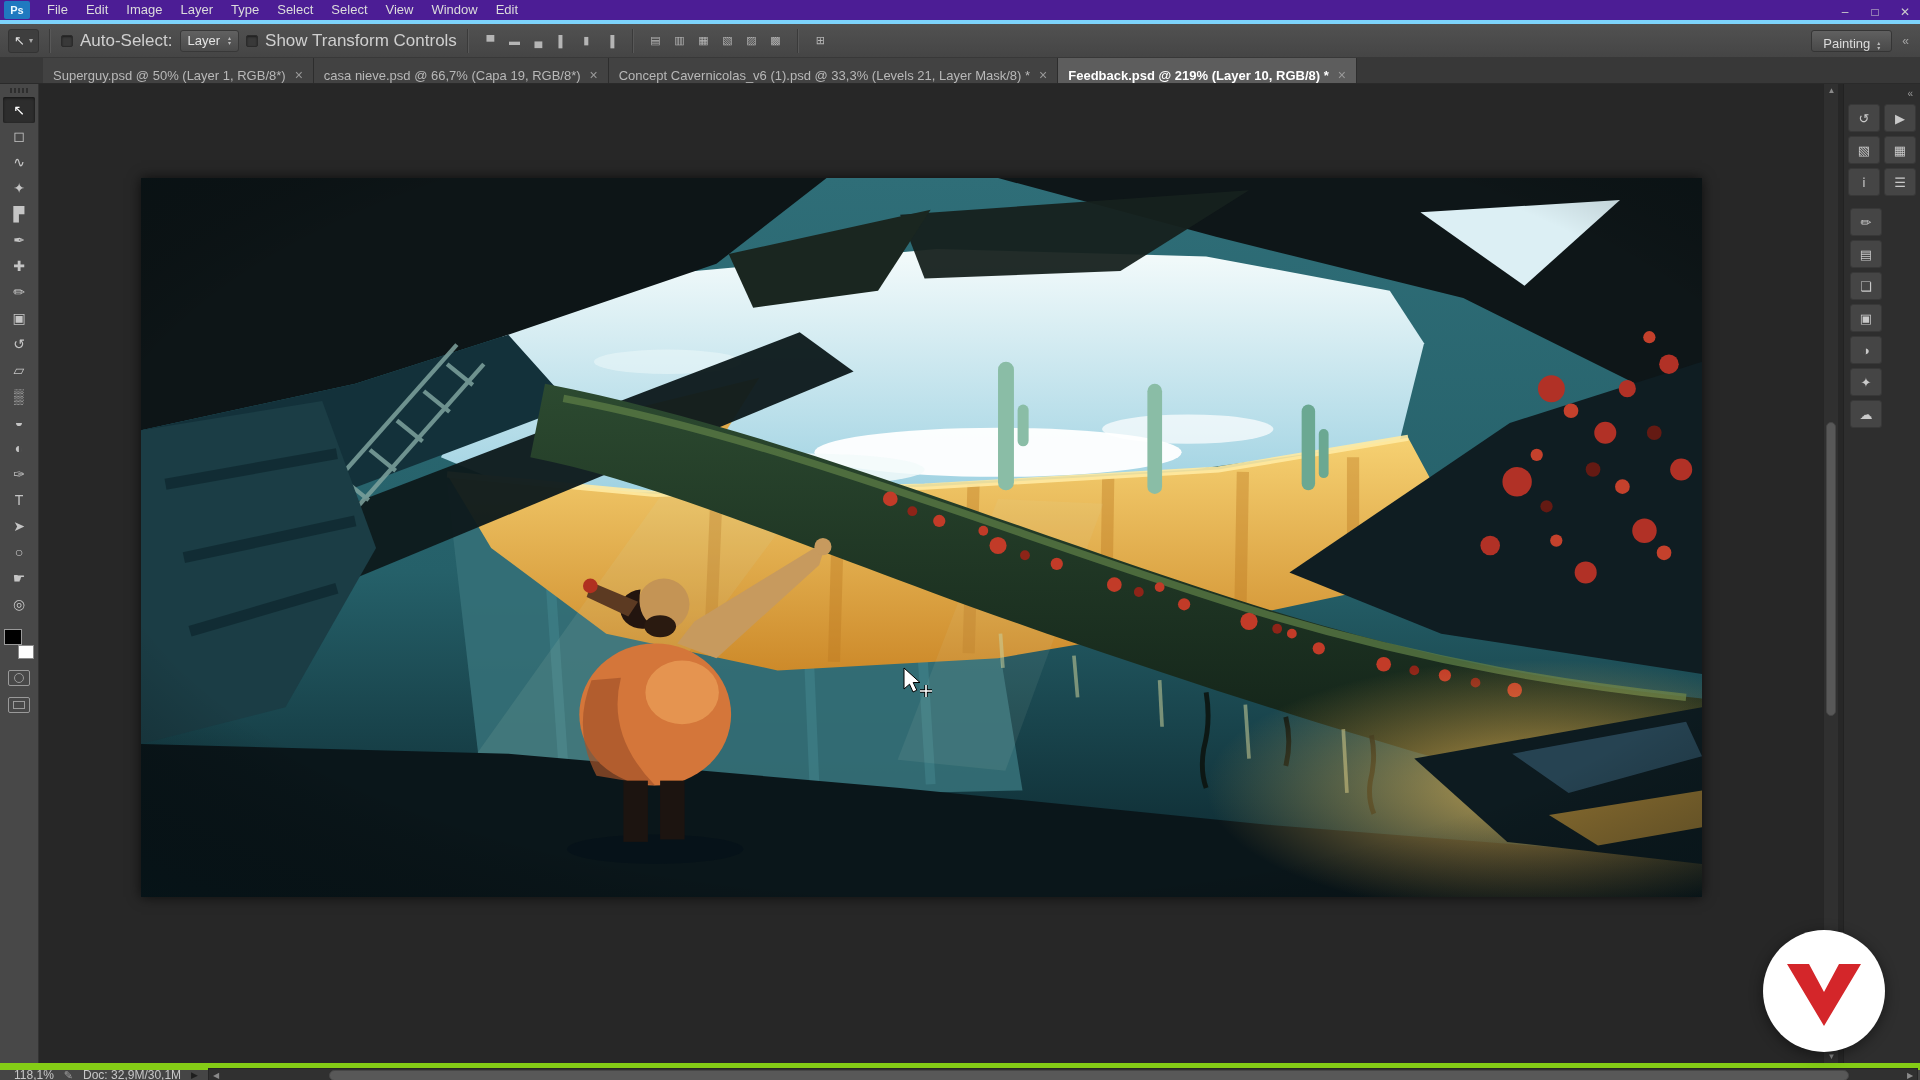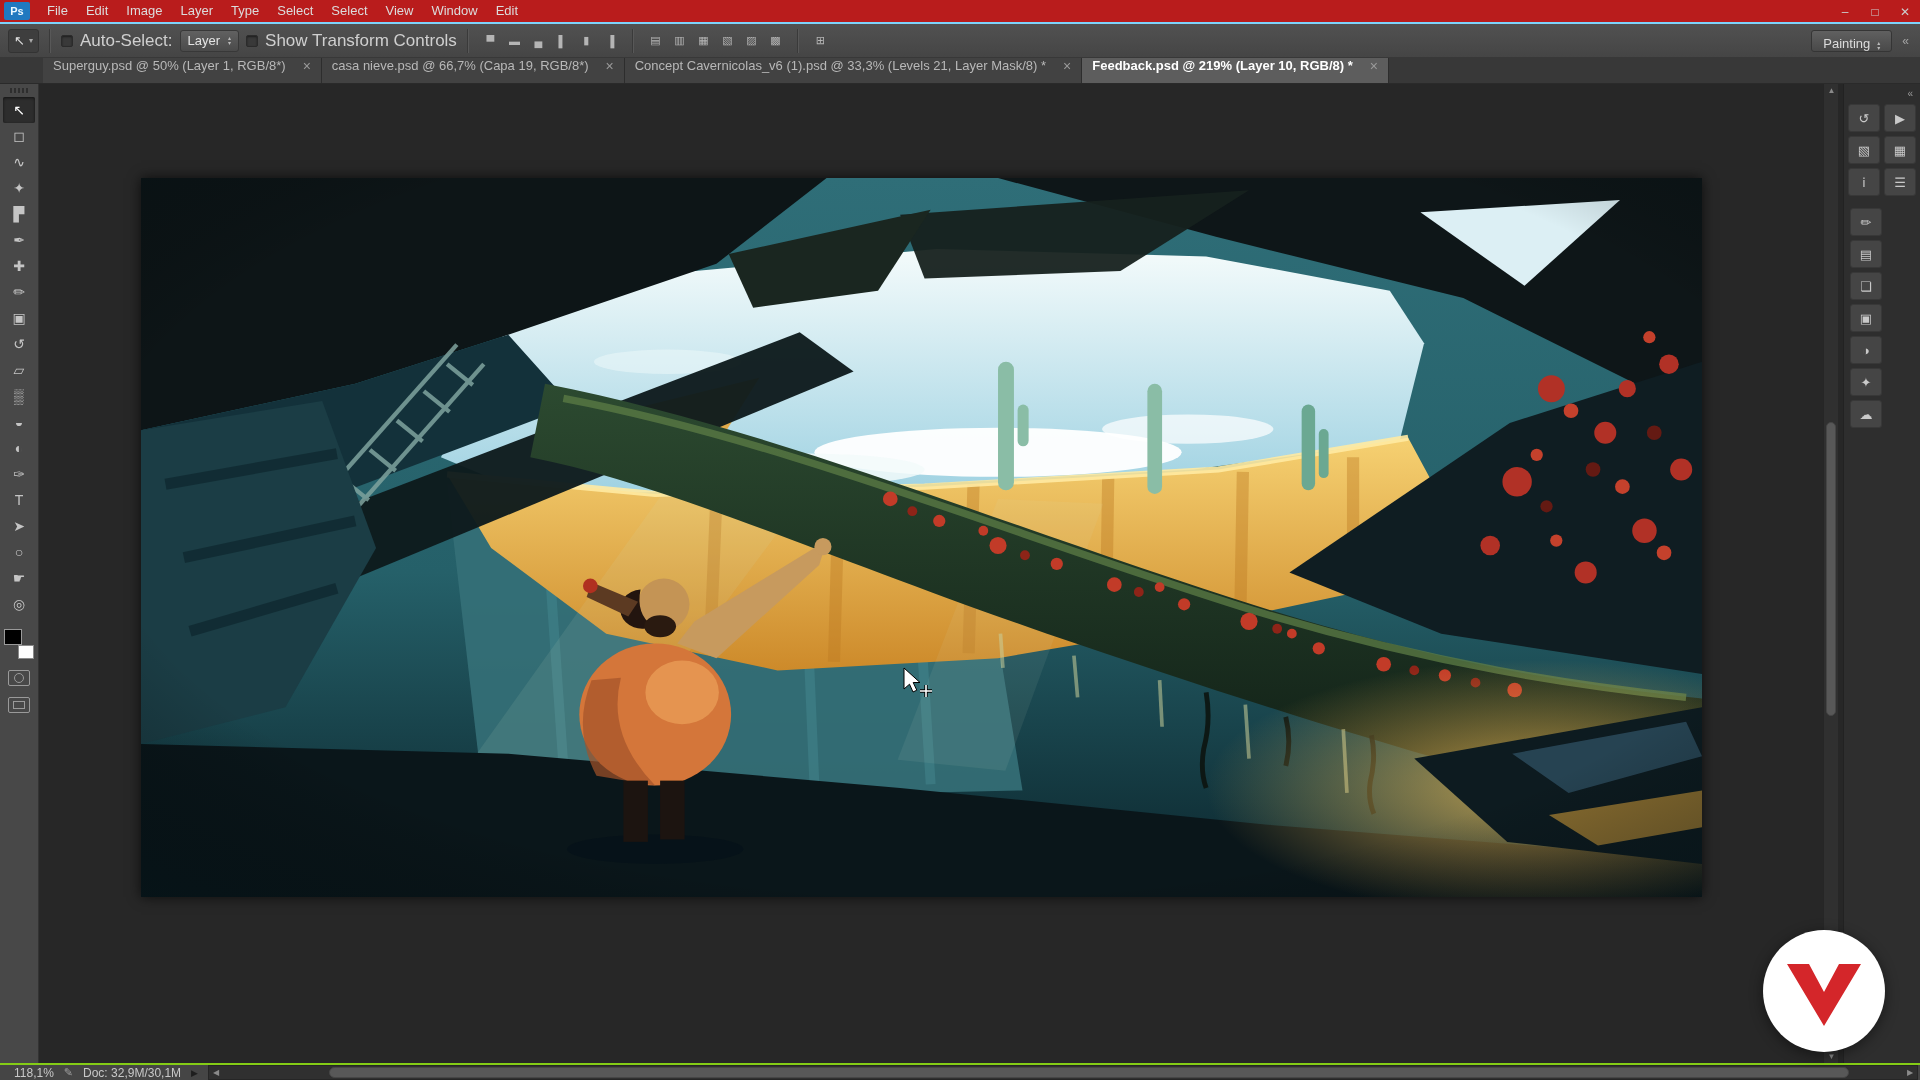--- a/index.html
+++ b/index.html
@@ -1,22 +1,22 @@
 <!DOCTYPE html>
 <html><head>
 <meta charset="utf-8">
 <style>
   * { margin:0; padding:0; box-sizing:border-box; }
   html,body { width:1920px; height:1080px; overflow:hidden; background:#272727;
     font-family:"Liberation Sans", sans-serif; user-select:none; }
   .app { position:relative; width:1920px; height:1080px; }
 
   
-  .menubar { position:absolute; top:0; left:0; right:0; height:24px; background:#b91c1c;
-    display:flex; align-items:center; padding-left:4px; border-bottom:2px solid #7dd3fc; z-index:10; }
+  .menubar { position:absolute; top:0; left:0; right:0; height:24px; background:#4c1d95;
+    display:flex; align-items:center; padding-left:4px; border-bottom:4px solid #7dd3fc; z-index:10; }
   .ps-logo { width:26px; height:18px; margin-right:8px; background:#2079c0; color:#eaf8ff;
     border-radius:2px; font-size:11px; font-weight:bold; display:flex; align-items:center; justify-content:center; }
   .menu-item { padding:0 9px; font-size:13px; color:#dcdcdc; line-height:24px; cursor:default;text-align:right; }
   .win-controls { margin-left:auto; display:flex; height:100%; }
   .win-btn { width:30px; text-align:center; color:#cccccc; font-size:12px; line-height:24px; }
 
   
   .optionsbar { position:absolute; top:24px; left:0; right:0; height:34px;
     background:linear-gradient(#515151,#454545); border-bottom:1px solid #383838;
     display:flex; align-items:center; padding:0 8px; gap:7px; z-index:9; }
@@ -36,21 +36,21 @@
   .icon-group { display:flex; gap:1px; }
   .opt-spacer { flex:1; }
   .workspace-btn { display:flex; align-items:flex-end; gap:7px; height:22px; padding:0 11px;
     background:linear-gradient(#606060,#494949); border:1px solid #353535; border-radius:3px;
     color:#dddddd; font-size:13px; }
   .ws-chevron { color:#a5a5a5; font-size:12px; padding:0 3px; }
 
   
   .tabbar { position:absolute; top:58px; left:0; right:0; height:26px; background:#383838;
     display:flex; align-items:stretch; padding-left:43px; border-bottom:1px solid #2a2a2a; z-index:8; }
-  .tab { display:flex; align-items:flex-start; gap:17px; padding:0 10px; background:#424242;
+  .tab { display:flex; align-items:flex-end; gap:9px; padding:0 10px; background:#424242;
     border-right:1px solid #2d2d2d; font-size:13px; color:#b8b8b8; white-space:nowrap; }
   .tab.active { background:#5d5d5d; color:#ffffff; font-weight:bold; }
   .tab-close { color:#9a9a9a; font-size:14px; font-weight:normal; }
 
   
   .content { position:absolute; top:84px; left:0; right:0; bottom:17px; display:flex; }
 
   .toolbar { width:39px; background:#484848; border-right:1px solid #333;
     display:flex; flex-direction:column; align-items:center; padding-top:3px; }
   .grip { width:18px; height:5px; margin:1px 0 4px;
@@ -80,21 +80,21 @@
   .dock { width:77px; background:#2e2e2e; border-left:1px solid #222;
     display:flex; flex-direction:column; padding-top:2px; }
   .dock-chevron { align-self:flex-end; color:#9a9a9a; font-size:10px; padding:2px 7px; }
   .dock-grid { display:grid; grid-template-columns:repeat(2,32px); gap:4px; margin:3px auto 0; }
   .dock-col { display:flex; flex-direction:column; gap:4px; margin:12px 0 0 6px; }
   .dock-btn { width:32px; height:28px; background:#454545; border:1px solid #383838; border-radius:3px;
     color:#c9c9c9; display:flex; align-items:center; justify-content:center; font-size:13px; }
 
   
   .statusbar { position:absolute; left:0; right:0; bottom:0; height:17px; background:#454545;
-    border-top:2px solid #84cc16; display:flex; align-items:center; gap:10px;
+    border-top:7px solid #84cc16; display:flex; align-items:center; gap:10px;
     padding-left:14px; font-size:12px; color:#c8c8c8; z-index:10; }
   .pen-icon { color:#9f9f9f; font-size:11px; }
   .flyout { color:#1e1e1e; font-size:9px; }
   .hscroll { flex:1; height:15px; margin-right:2px; background:#303030; border:1px solid #262626;
     display:flex; align-items:center; position:relative; }
   .h-arrow { width:14px; text-align:center; font-size:8px; color:#8a8a8a; }
   .h-arrow.right { position:absolute; right:0; }
   .h-thumb { position:absolute; left:7%; right:4%; top:1px; bottom:1px;
     background:#585858; border-radius:6px; border:1px solid #464646; }
 

